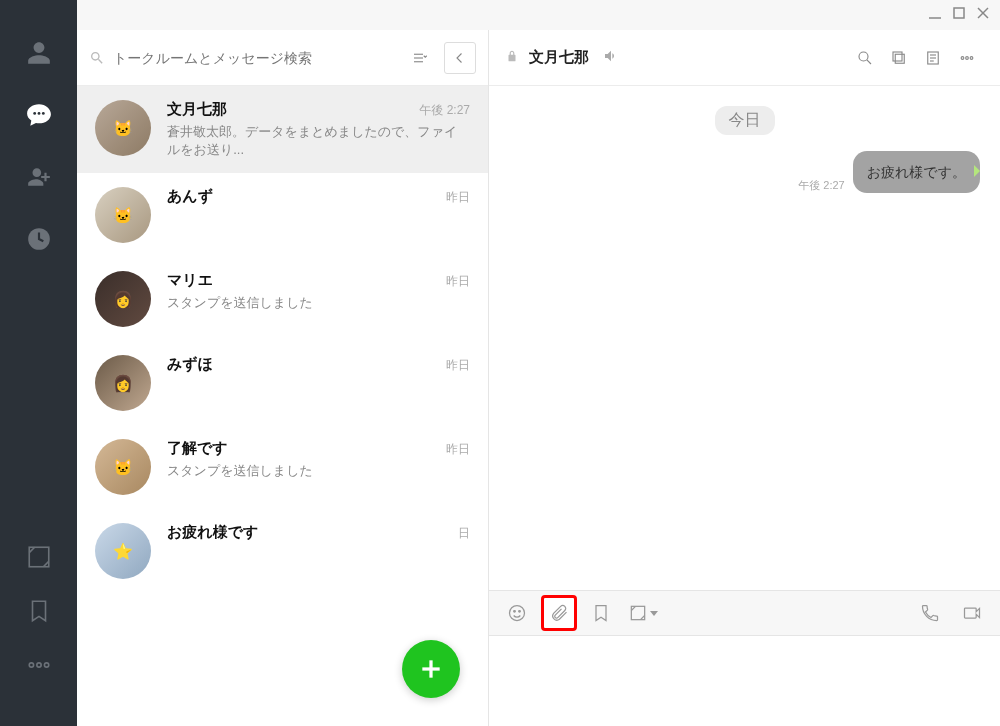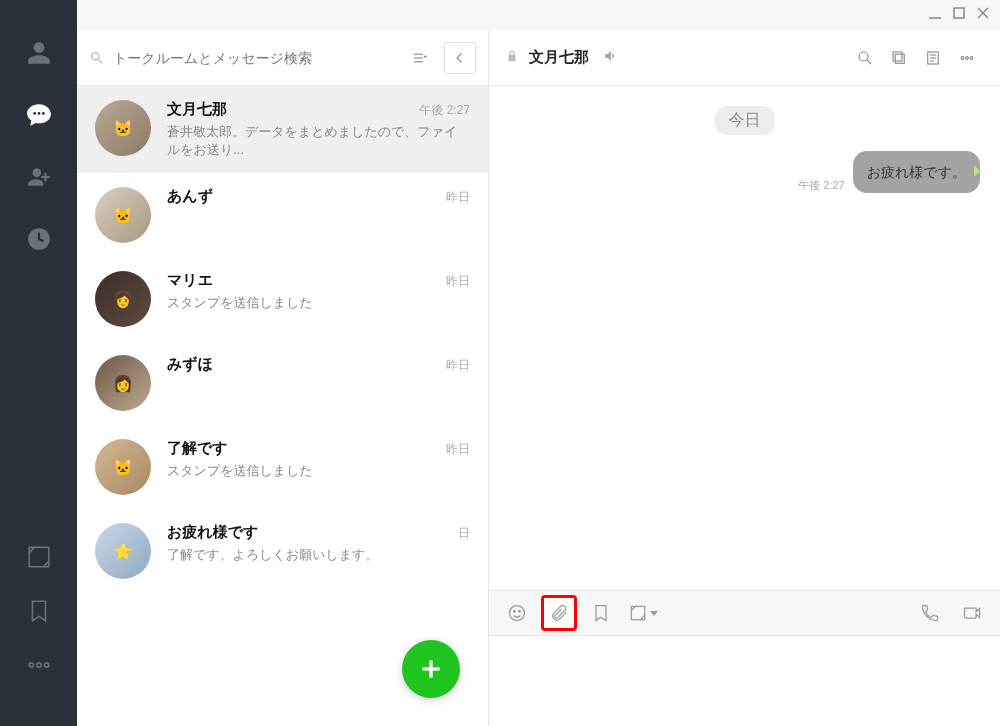--- a/index.html
+++ b/index.html
@@ -220,21 +220,20 @@
       </div>
       <div class="chat-item">
         <div class="avatar av-star">
             <div class="face">⭐</div>
           </div>
         <div class="chat-body">
           <div class="chat-row">
               <span class="chat-name">お疲れ様です</span>
               <span class="chat-time">日</span>
             </div>
-          <div class="chat-preview">了解です。よろしくお願いします。</div>
         </div>
       </div>
     </div>
     <div class="fab">
       <svg viewBox="0 0 24 24">
           <line x1="12" y1="4" x2="12" y2="20"></line>
           <line x1="4" y1="12" x2="20" y2="12"></line>
         </svg>
     </div>
   </div>

